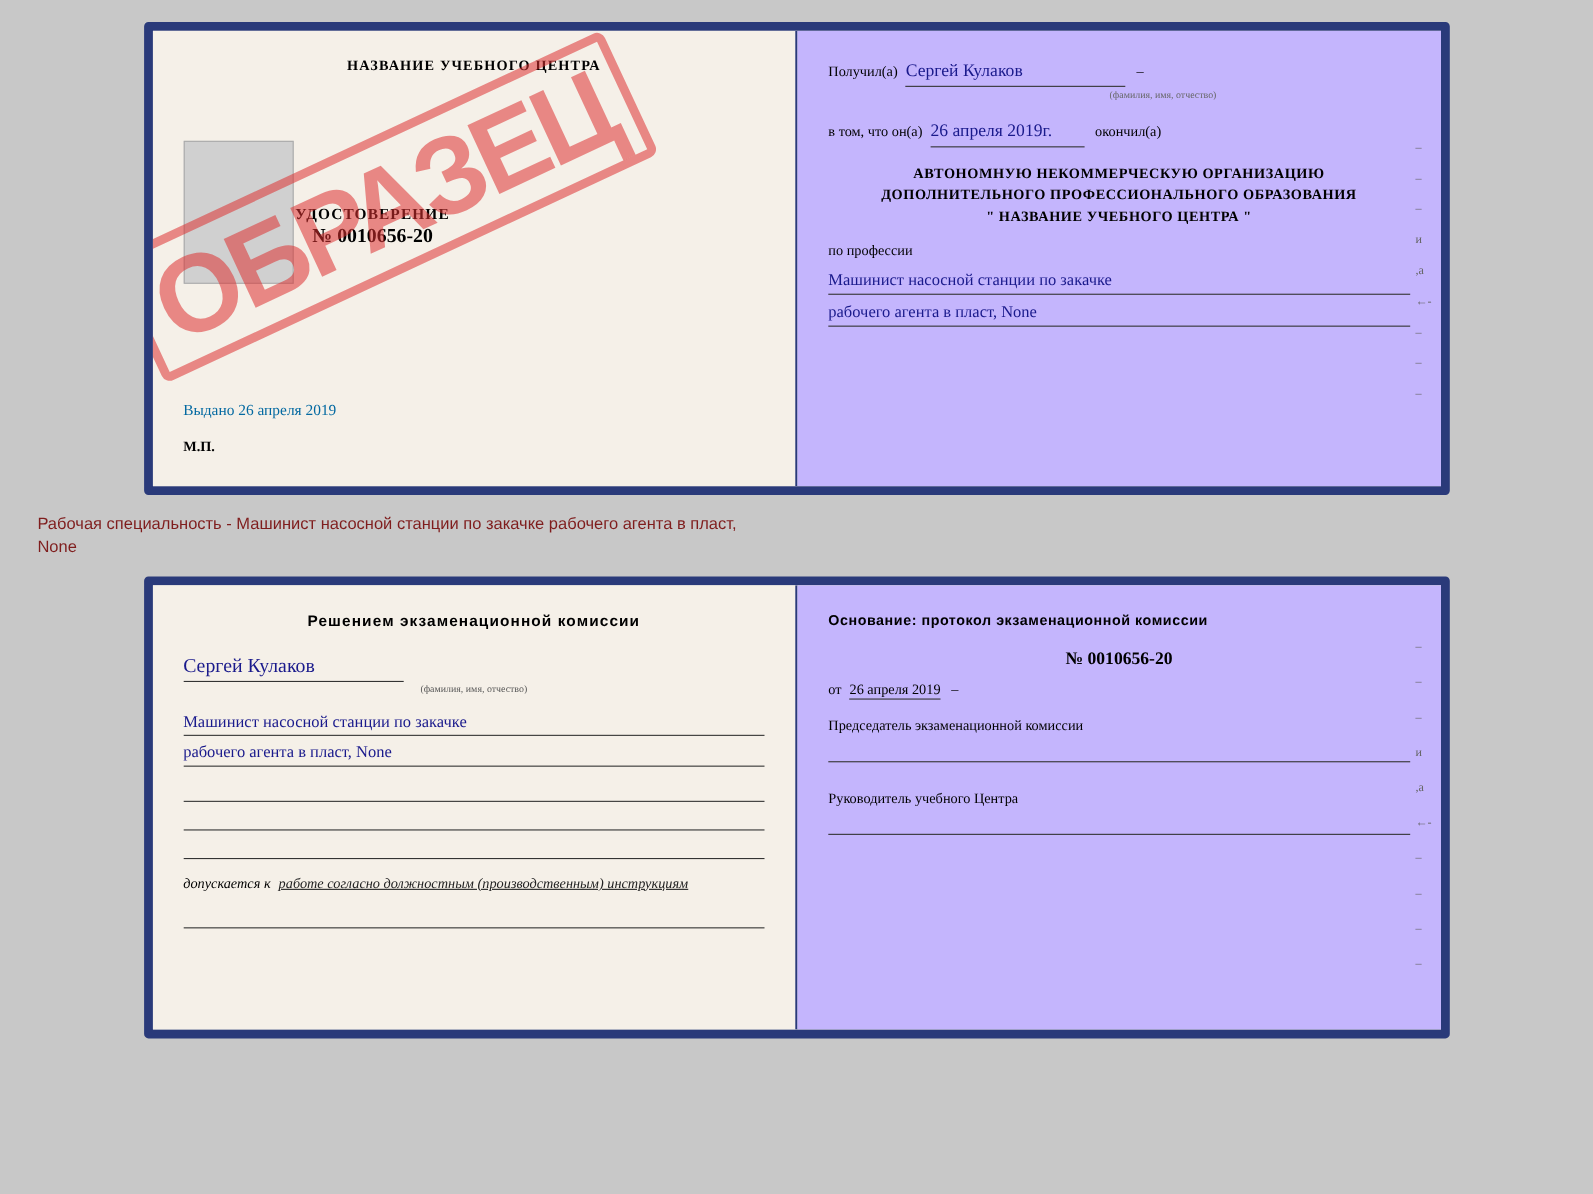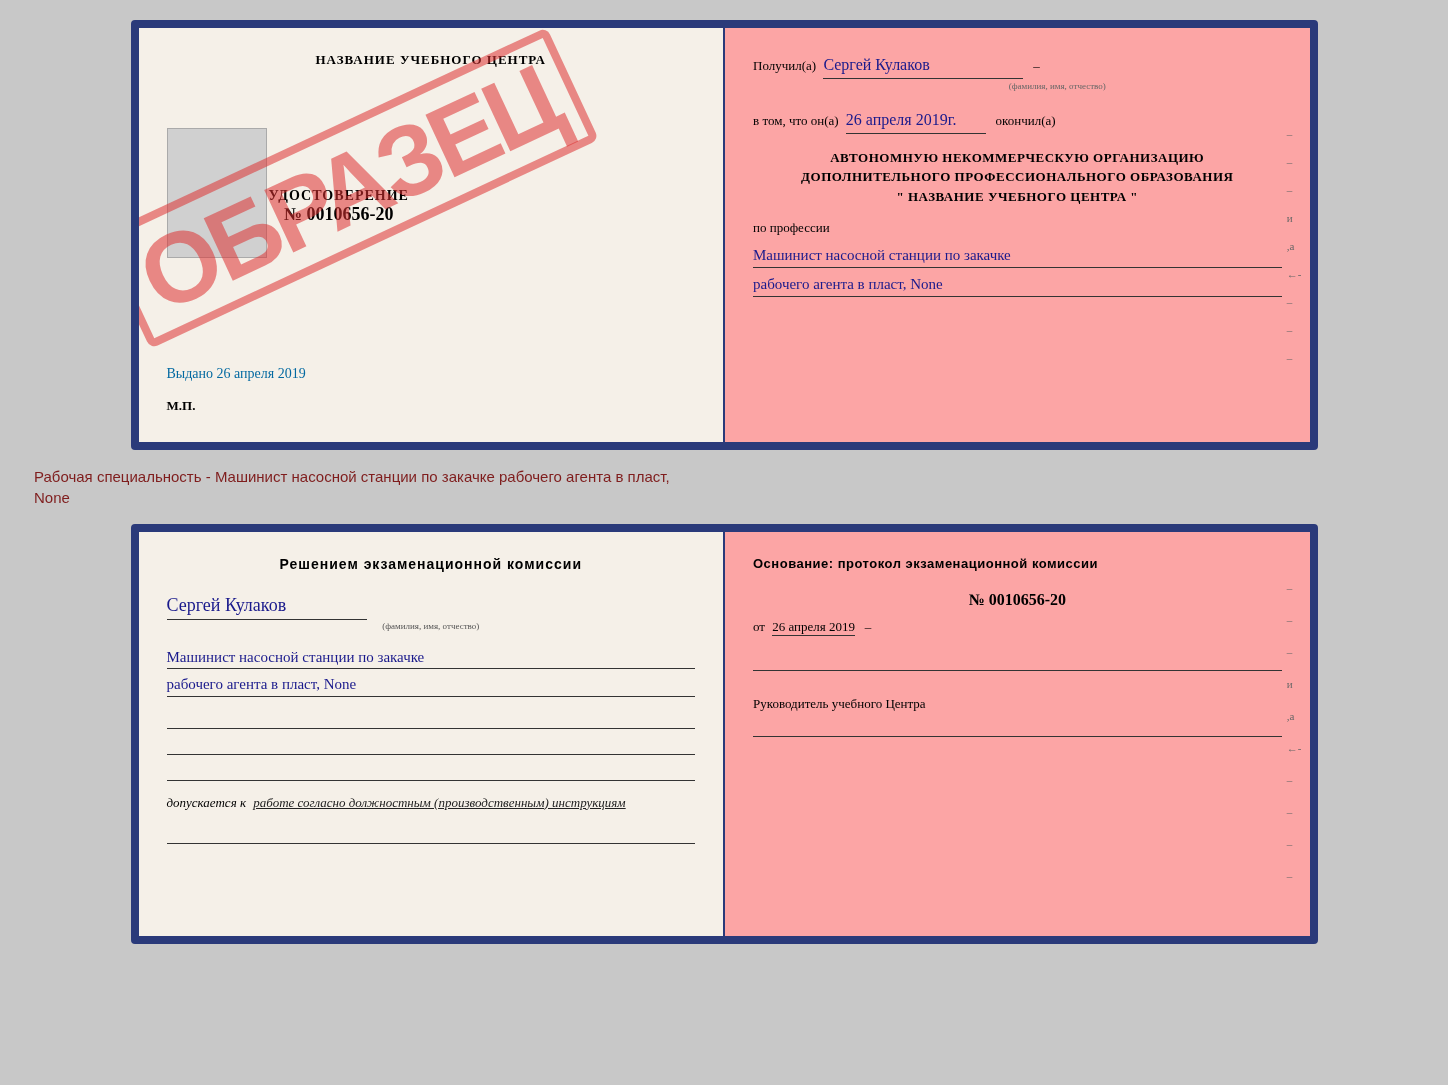--- a/index.html
+++ b/index.html
@@ -35,21 +35,21 @@
       padding: 24px 28px;
       position: relative;
     }
 
     .doc-left {
       border-right: 2px solid #2a3a7a;
       background: #f5f0e8;
     }
 
     .doc-right {
-      background: #fca5a5;
+      background: #c4b5fd;
     }
 
     
     .cert-title {
       text-align: center;
       font-size: 13px;
       font-weight: bold;
       letter-spacing: 1px;
       margin-bottom: 20px;
       text-transform: uppercase;
@@ -379,20 +379,21 @@
 
     <div class="protocol-num">№ 0010656-20</div>
 
     <div class="protocol-date">
       <span>от</span>
       <span style="border-bottom:1px solid #333; padding-bottom:1px; margin-left:4px;">26 апреля 2019</span>
       &nbsp; –
     </div>
 
     <div class="signature-block">
+      <div style="font-size:13px; line-height:1.4;">Председатель экзаменационной комиссии</div>
       <span class="sig-line"></span>
     </div>
 
     <div class="signature-block" style="margin-top:24px;">
       <div style="font-size:13px; line-height:1.4;">Руководитель учебного Центра</div>
       <span class="sig-line"></span>
     </div>
 
     <div class="dash-marks">
       <span>–</span>

